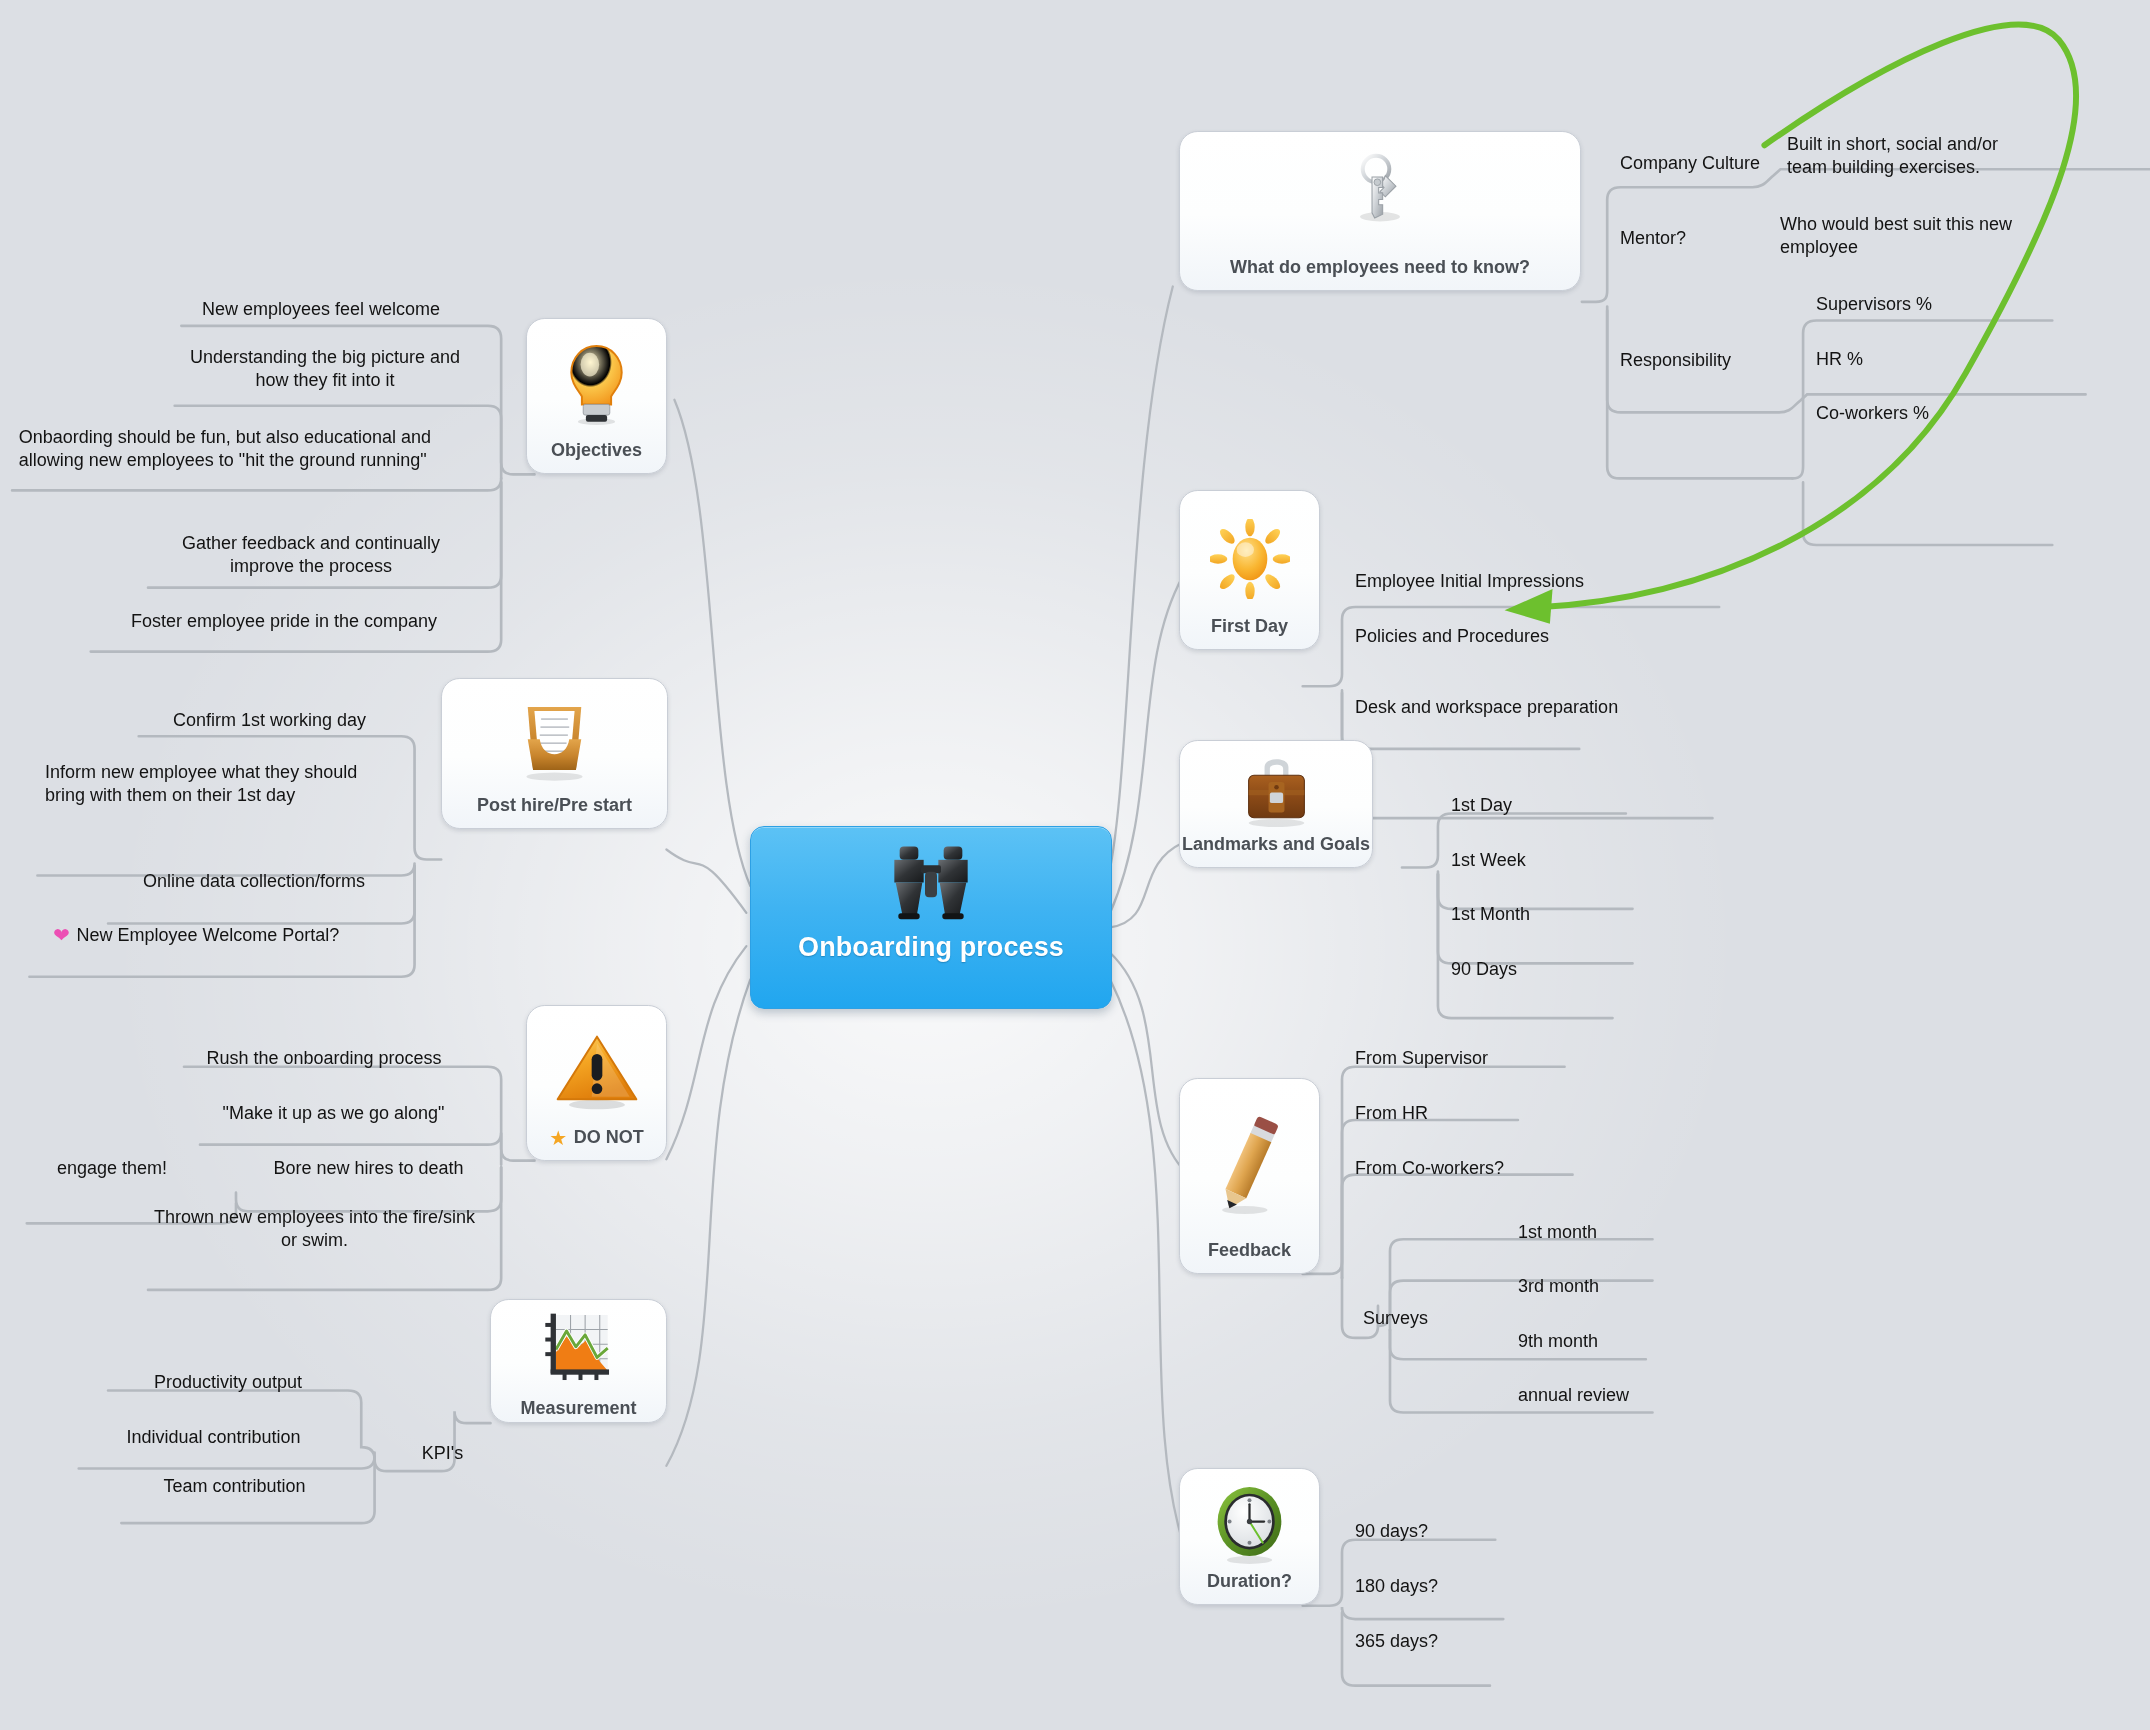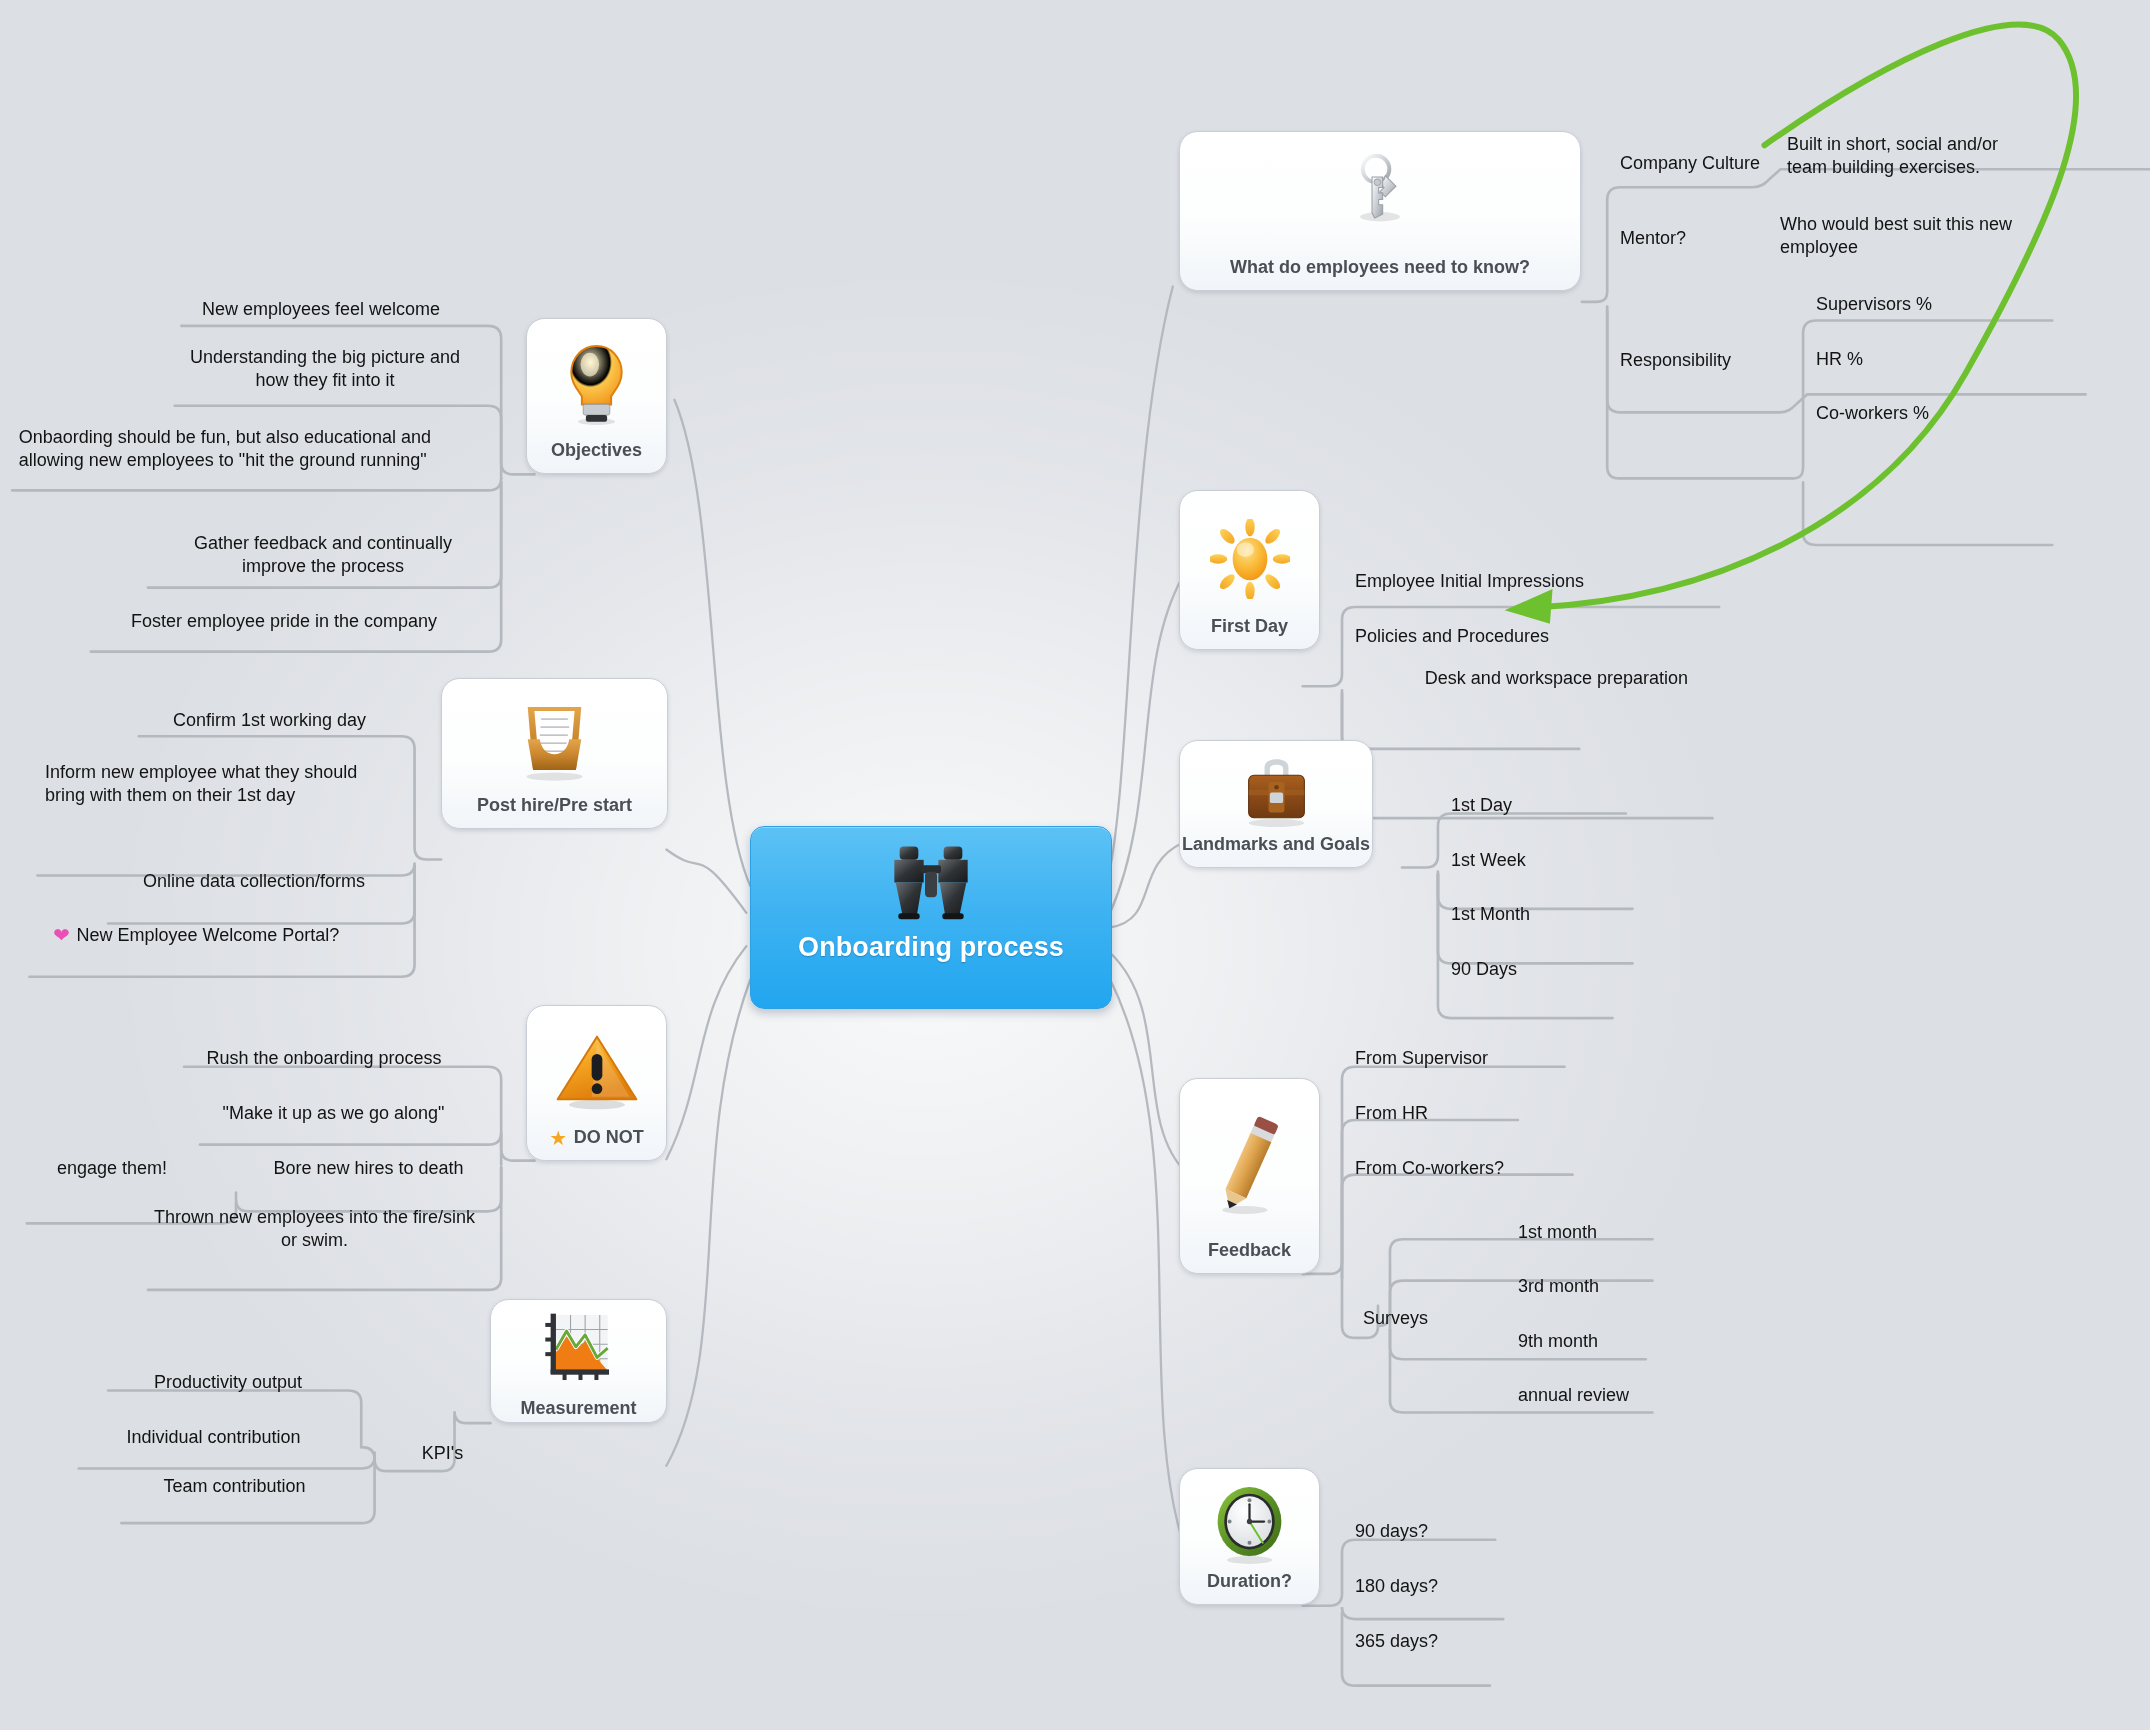--- a/index.html
+++ b/index.html
@@ -255,21 +255,21 @@
         </g>
         <ellipse cx="60" cy="60" rx="26" ry="32" fill="url(#sunc)"></ellipse>
         <ellipse cx="53" cy="46" rx="13" ry="11" fill="#fff" opacity=".45"></ellipse>
       </svg>
     </span>
     <span class="tlabel">First Day</span>
   </div>
 
   <div class="sub r" style="left:1355px;top:570px;width:286px;">Employee Initial Impressions</div>
   <div class="sub r" style="left:1355px;top:625px;width:267px;">Policies and Procedures</div>
-  <div class="sub r" style="left:1355px;top:667px;width:333px;text-align:right;">Desk and workspace preparation</div>
+  <div class="sub r" style="left:1355px;top:696px;width:333px;">Desk and workspace preparation</div>
 
   <div class="topic" style="left:1179px;top:740px;width:194px;height:128px;">
     <span class="ticon">
       <svg width="77" height="69" viewBox="0 0 116 104" aria-hidden="true">
         <defs>
           <linearGradient id="bag" x1="0" y1="0" x2="0" y2="1">
             <stop offset="0" stop-color="#a9601f"></stop>
               <stop offset="0.5" stop-color="#8b4a17"></stop>
             <stop offset="1" stop-color="#6f3a11"></stop>
           </linearGradient>
@@ -380,21 +380,21 @@
         <rect x="32" y="94" width="40" height="16" rx="3" fill="#c8ccd0" stroke="#9ba0a5" stroke-width="1.4"></rect>
         <rect x="36" y="110" width="32" height="10" rx="3" fill="#2f3236"></rect>
       </svg>
     </span>
     <span class="tlabel">Objectives</span>
   </div>
 
   <div class="sub c" style="left:181px;top:298px;width:280px;">New employees feel welcome</div>
   <div class="sub c" style="left:175px;top:346px;width:300px;">Understanding the big picture and how they fit into it</div>
   <div class="sub l" style="left:18.7px;top:426px;width:473px;text-align:left;">Onbaording should be fun, but also educational and allowing new employees to "hit the ground running"</div>
-  <div class="sub c" style="left:160px;top:532px;width:326px;text-align:center;">Gather feedback and continually improve the process</div>
+  <div class="sub c" style="left:148px;top:532px;width:326px;text-align:center;">Gather feedback and continually improve the process</div>
   <div class="sub c" style="left:91px;top:610px;width:386px;">Foster employee pride in the company</div>
 
   <div class="topic" style="left:441px;top:678px;width:227px;height:151px;">
     <span class="ticon">
       <svg width="83" height="79" viewBox="0 0 124 118" aria-hidden="true">
         <defs>
           <linearGradient id="tray" x1="0" y1="0" x2="0" y2="1">
             <stop offset="0" stop-color="#e3a54b"></stop>
               <stop offset="0.55" stop-color="#c8842c"></stop>
             <stop offset="1" stop-color="#9f6418"></stop>

